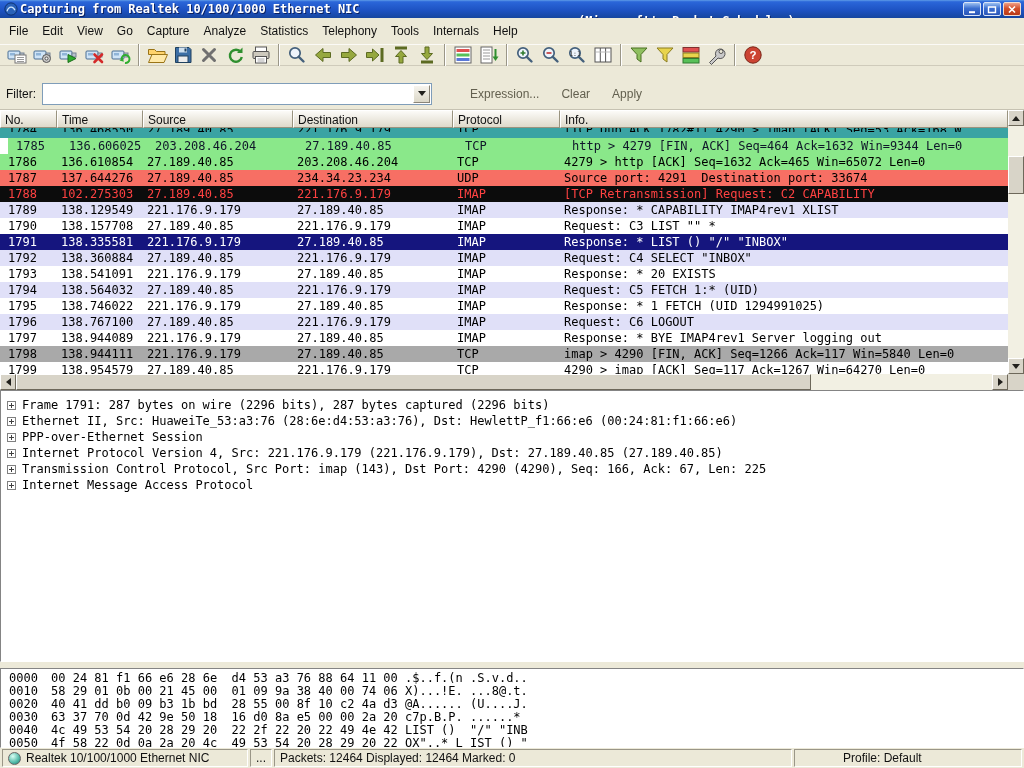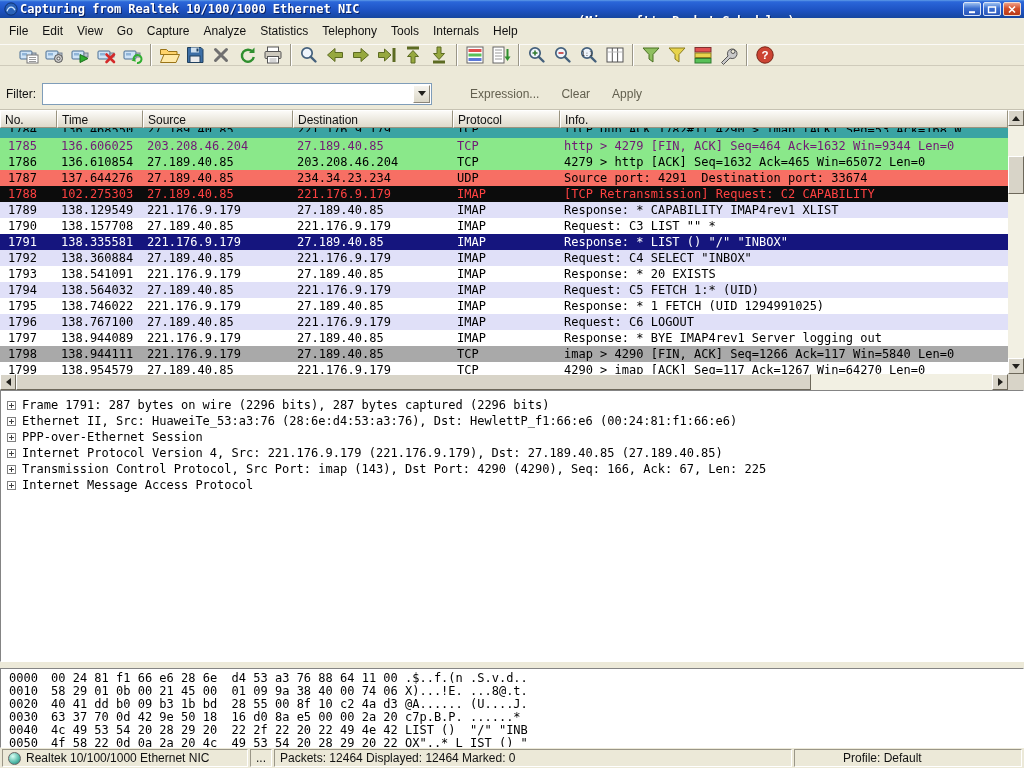--- a/index.html
+++ b/index.html
@@ -13,21 +13,21 @@
   .ttext{font:bold 12px "DejaVu Sans Mono",monospace;color:#fff;text-shadow:1px 1px 0 rgba(8,28,88,.9);white-space:pre;}
   .t2{position:absolute;left:578px;top:14px;}
   .winbtns{margin-left:auto;display:flex;gap:2px;padding-right:1px;}
   .winbtn{width:18px;height:14px;border-radius:2px;border:1px solid #d8e4f8;display:flex;align-items:center;justify-content:center;
     background:linear-gradient(#9cc0f0,#3a6ed0 45%,#2a55b8);}
   .winbtn.close{background:linear-gradient(#f0a088,#d4502a 45%,#b83a18);border-color:#f2dccf;}
 
   
   .menubar{position:absolute;top:18px;left:0;right:0;height:26px;display:flex;align-items:center;padding-left:2px;background:#ece9d8;}
   .menuitem{font:12px "Liberation Sans",sans-serif;color:#111;padding:4px 7px;}
-  .toolbar{position:absolute;top:44px;left:0;right:0;height:22px;display:flex;align-items:center;padding-left:16px;background:#ece9d8;
+  .toolbar{position:absolute;top:44px;left:0;right:0;height:22px;display:flex;align-items:center;padding-left:4px;background:#ece9d8;
     border-top:1px solid #fbfaf6;border-bottom:1px solid #cfcbbb;}
   .tbtn{width:26px;height:26px;display:flex;align-items:center;justify-content:center;border:1px solid transparent;}
   .tbico{display:flex;}
   .tsep{width:2px;height:22px;margin:0 4px;border-left:1px solid #9a9687;border-right:1px solid #fff;}
   .filterbar{position:absolute;top:78px;left:0;right:0;height:32px;display:flex;align-items:center;gap:6px;padding-left:6px;background:#ece9d8;
     border-bottom:1px solid #c6c2b2;}
   .filterlabel{font:12px "Liberation Sans",sans-serif;color:#111;}
   .combo{position:relative;width:390px;height:22px;background:#fff;border:1px solid #7f9db9;}
   .combo-input{position:absolute;left:1px;top:1px;bottom:1px;width:368px;border:none;outline:none;font:12px "DejaVu Sans Mono",monospace;}
   .combo-btn{position:absolute;right:1px;top:1px;bottom:1px;width:17px;background:linear-gradient(#f6f4ee,#dcd8c8);
@@ -400,21 +400,21 @@
     </div>
   <div class="plbody" id="plbody">
       <div class="prow partial" style="background: rgb(58, 163, 163); color: rgb(0, 0, 0);">
         <div class="pcell c0">1784</div>
         <div class="pcell c1">136.468550</div>
         <div class="pcell c2">27.189.40.85</div>
         <div class="pcell c3">221.176.9.179</div>
         <div class="pcell c4">TCP</div>
         <div class="pcell c5">[TCP Dup ACK 1782#1] 4290 &gt; imap [ACK] Seq=53 Ack=168 W</div>
       </div>
-      <div class="prow" style="background: rgb(138, 232, 138); color: #701a75;">
+      <div class="prow" style="background: rgb(138, 232, 138); color: #0f172a; margin-left: 8px;">
         <div class="pcell c0">1785</div>
         <div class="pcell c1">136.606025</div>
         <div class="pcell c2">203.208.46.204</div>
         <div class="pcell c3">27.189.40.85</div>
         <div class="pcell c4">TCP</div>
         <div class="pcell c5">http &gt; 4279 [FIN, ACK] Seq=464 Ack=1632 Win=9344 Len=0</div>
       </div>
       <div class="prow" style="background: rgb(138, 232, 138); color: rgb(0, 0, 0);">
         <div class="pcell c0">1786</div>
         <div class="pcell c1">136.610854</div>

